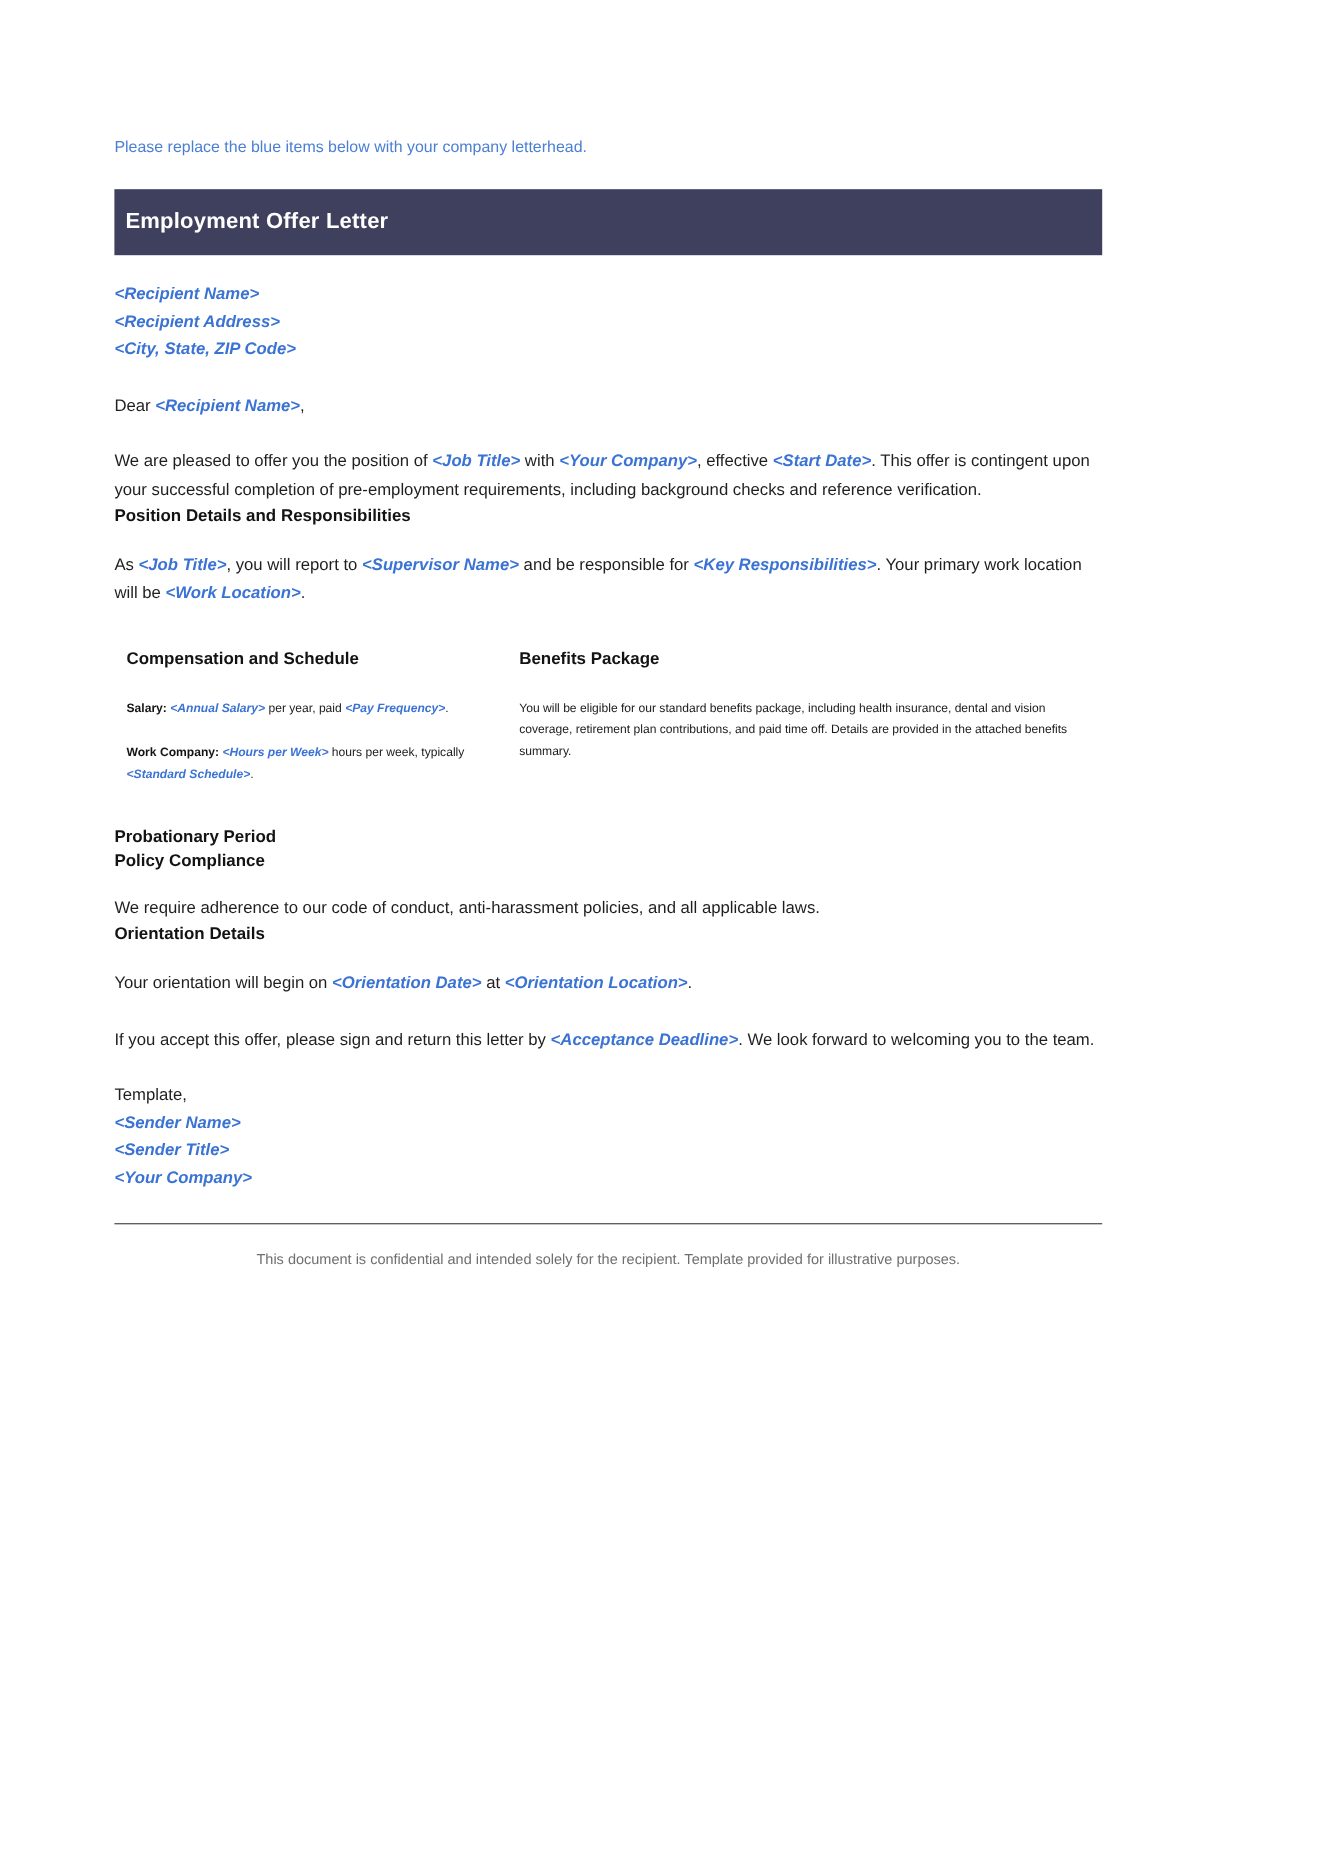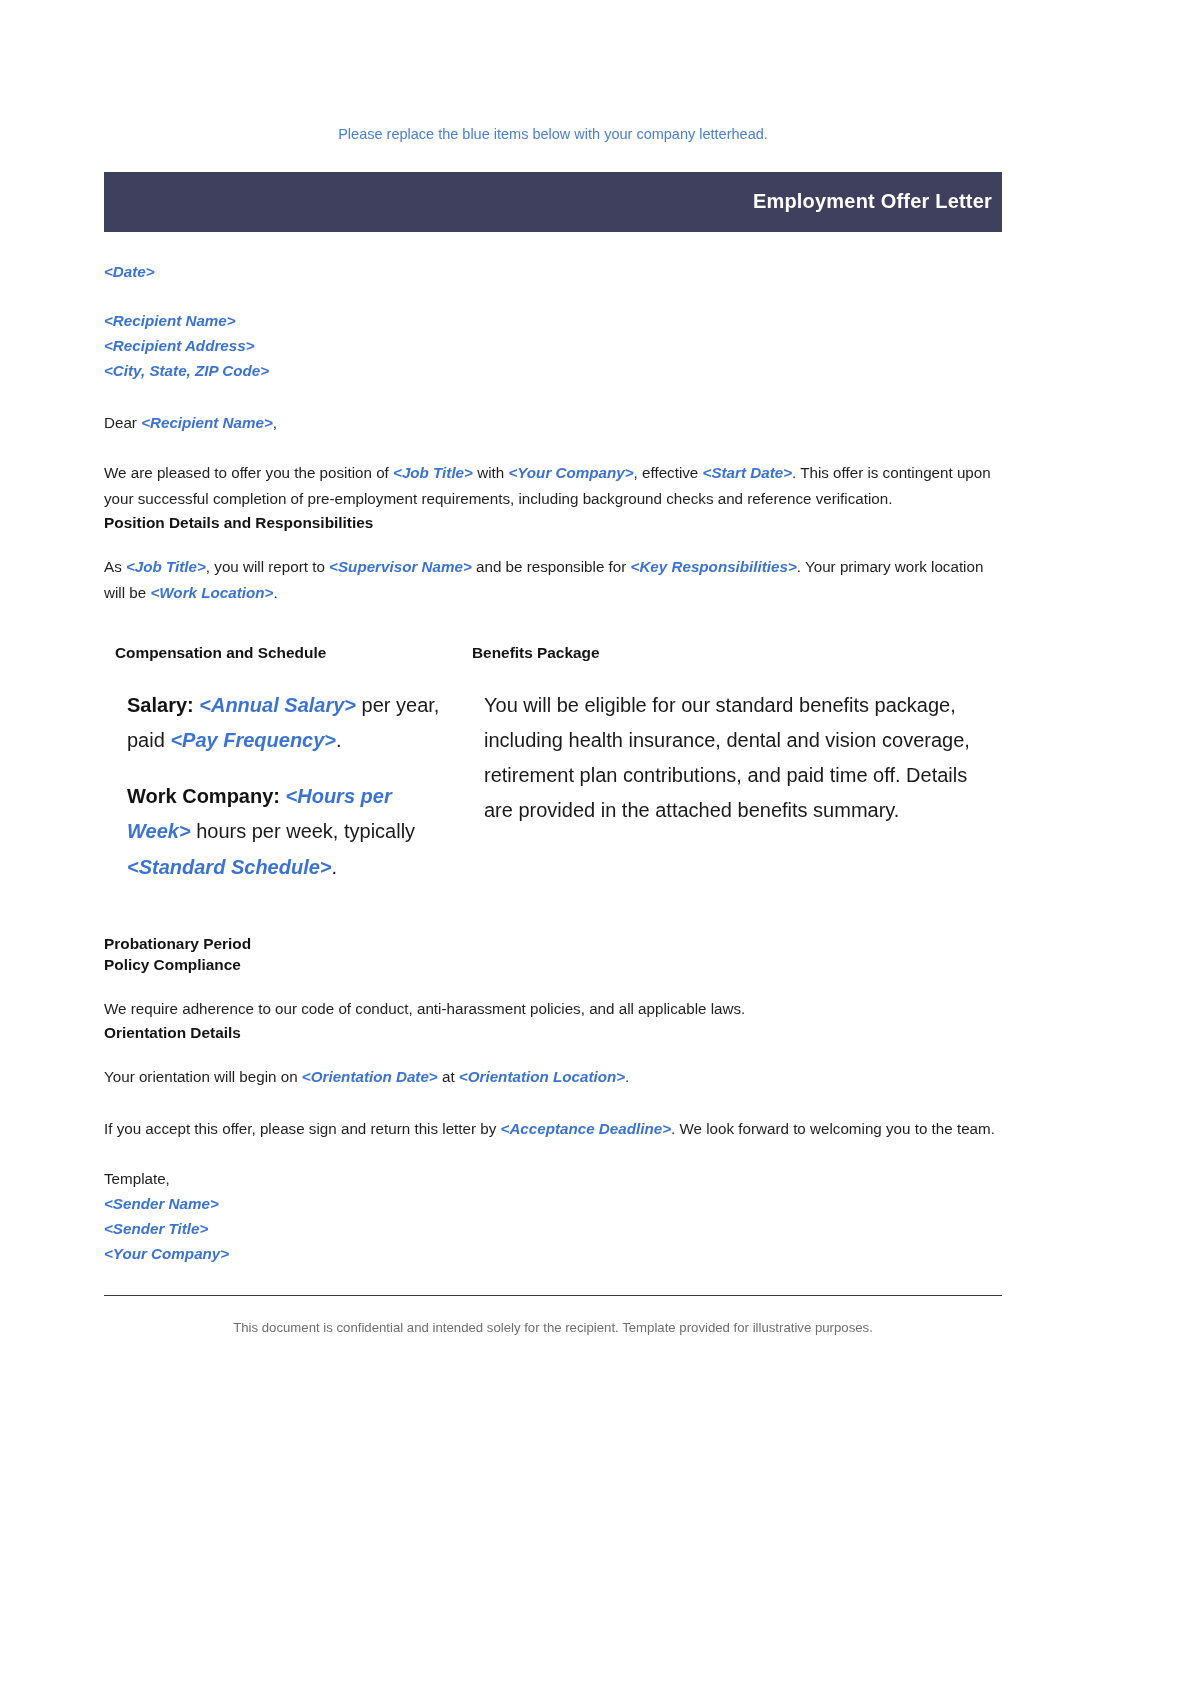--- a/index.html
+++ b/index.html
@@ -29,29 +29,28 @@
     width: 898px;
   }
 
   
   .letterhead-note {
     color: #4a7fd4;
     font-size: 14.5px;
     line-height: 1.4;
     margin-top: 124px;
     margin-bottom: 0;
-    text-align: center;
   }
 
   
   .title-banner {
     margin-top: 28px;
     background: #3f3f5e;
     color: #ffffff;
-    text-align: right;
+    text-align: left;
     font-size: 20px;
     font-weight: bold;
     padding: 18px 10px 19px 10px;
     letter-spacing: 0.2px;
     box-sizing: border-box;
   }
 
   
   .para {
     font-size: 15.2px;
@@ -105,23 +104,23 @@
     box-sizing: border-box;
   }
   .col-h {
     font-size: 15.4px;
     font-weight: bold;
     color: #131313;
     margin: 0 0 24px 0;
     line-height: 1.4;
   }
   .col-para {
-    font-size: 20px;
+    font-size: 11px;
     line-height: 1.76;
-    margin: 12px;
+    margin: 0;
   }
   .col-para + .col-para { margin-top: 21px; }
   .lbl { font-weight: bold; color: #131313; }
 
   
   .sign-block { margin-top: 24px; }
 
   
   .footer-rule {
     border: none;
@@ -142,23 +141,20 @@
 
 <div class="page">
   <div class="content">
 
     <p class="letterhead-note">Please replace the blue items below with your company letterhead.</p>
 
     <div class="title-banner">
       <span>Employment Offer Letter</span>
     </div>
 
-    <div class="date-block">
-      <div class="blue-line">&lt;Date&gt;</div>
-    </div>
 
     <div class="addr-block">
       <div class="blue-line">&lt;Recipient Name&gt;</div>
       <div class="blue-line">&lt;Recipient Address&gt;</div>
       <div class="blue-line">&lt;City, State, ZIP Code&gt;</div>
     </div>
 
     <p class="para salutation"><span>Dear </span><span class="ph">&lt;Recipient Name&gt;</span><span>,</span></p>
 
     <p class="para intro-para"><span>We are pleased to offer you the position of </span><span class="ph">&lt;Job Title&gt;</span><span> with </span><span class="ph">&lt;Your Company&gt;</span><span>, effective </span><span class="ph">&lt;Start Date&gt;</span><span>. This offer is contingent upon your successful completion of pre-employment requirements, including background checks and reference verification.</span></p>

